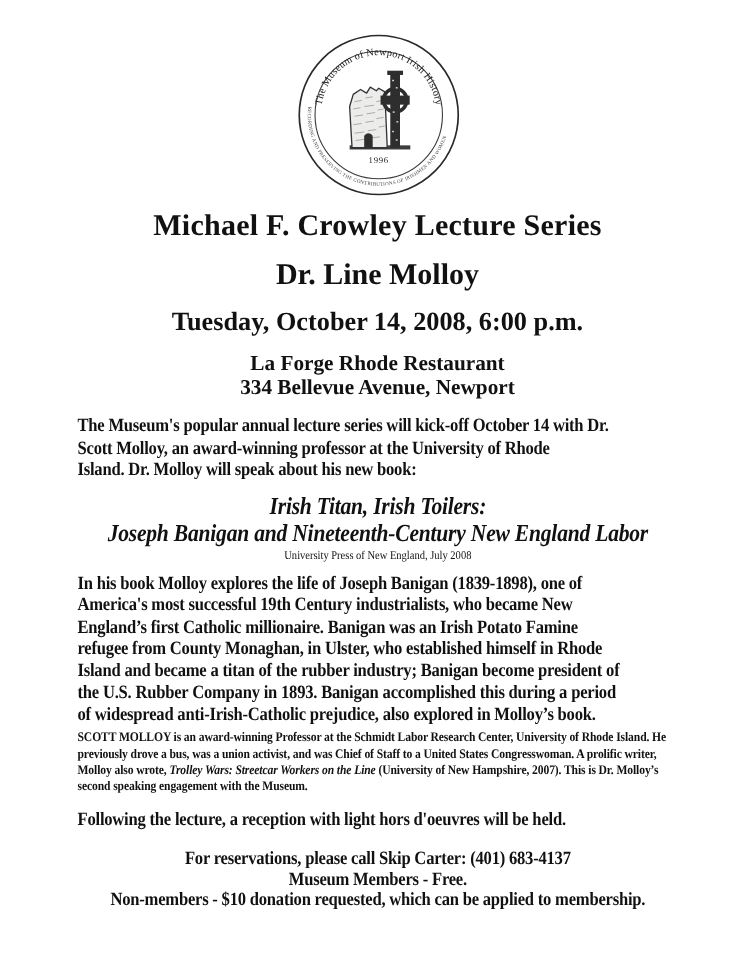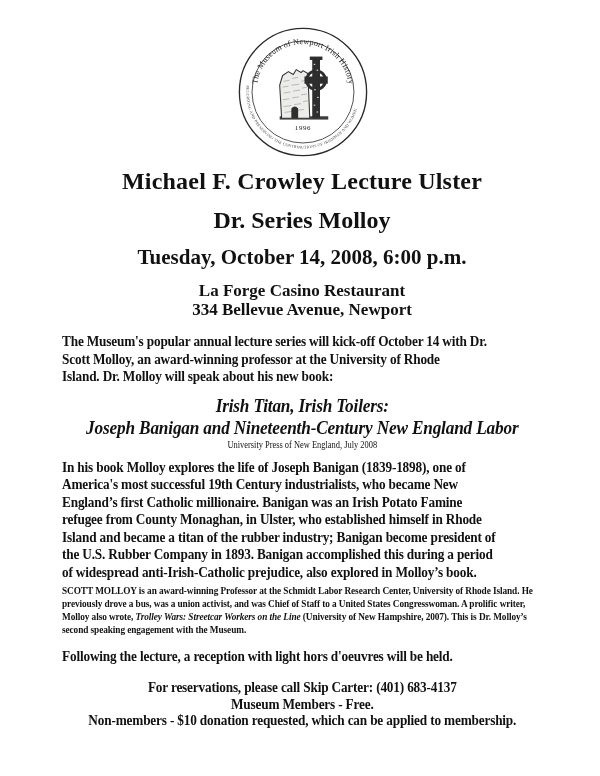--- a/index.html
+++ b/index.html
@@ -147,26 +147,26 @@
             <rect x="84.5" y="74" width="1.6" height="1.2"></rect>
           <rect x="81" y="82" width="1.6" height="1.2"></rect>
             <rect x="84" y="89" width="1.6" height="1.2"></rect>
         </g>
       </g>
 
       <text x="70" y="108.5" font-size="7.2" fill="#222222" text-anchor="middle" letter-spacing="0.6" font-family="Liberation Serif, serif">1996</text>
     </svg>
   </div>
 
-  <div class="h-series">Michael F. Crowley Lecture Ulster</div>
-  <div class="h-speaker">Dr. Series Molloy</div>
+  <div class="h-series">Michael F. Crowley Lecture Series</div>
+  <div class="h-speaker">Dr. Line Molloy</div>
   <div class="h-datetime">Tuesday, October 14, 2008, 6:00 p.m.</div>
 
   <div class="venue">
-    <div>La Forge Casino Restaurant</div>
+    <div>La Forge Rhode Restaurant</div>
     <div>334 Bellevue Avenue, Newport</div>
   </div>
 
   <div class="para condense">
     <div class="pline">The Museum's popular annual lecture series will kick-off October 14 with Dr.</div>
     <div class="pline">Scott Molloy, an award-winning professor at the University of Rhode</div>
     <div class="pline">Island.  Dr. Molloy will speak about his new book:</div>
   </div>
 
   <div class="book-block condense">

